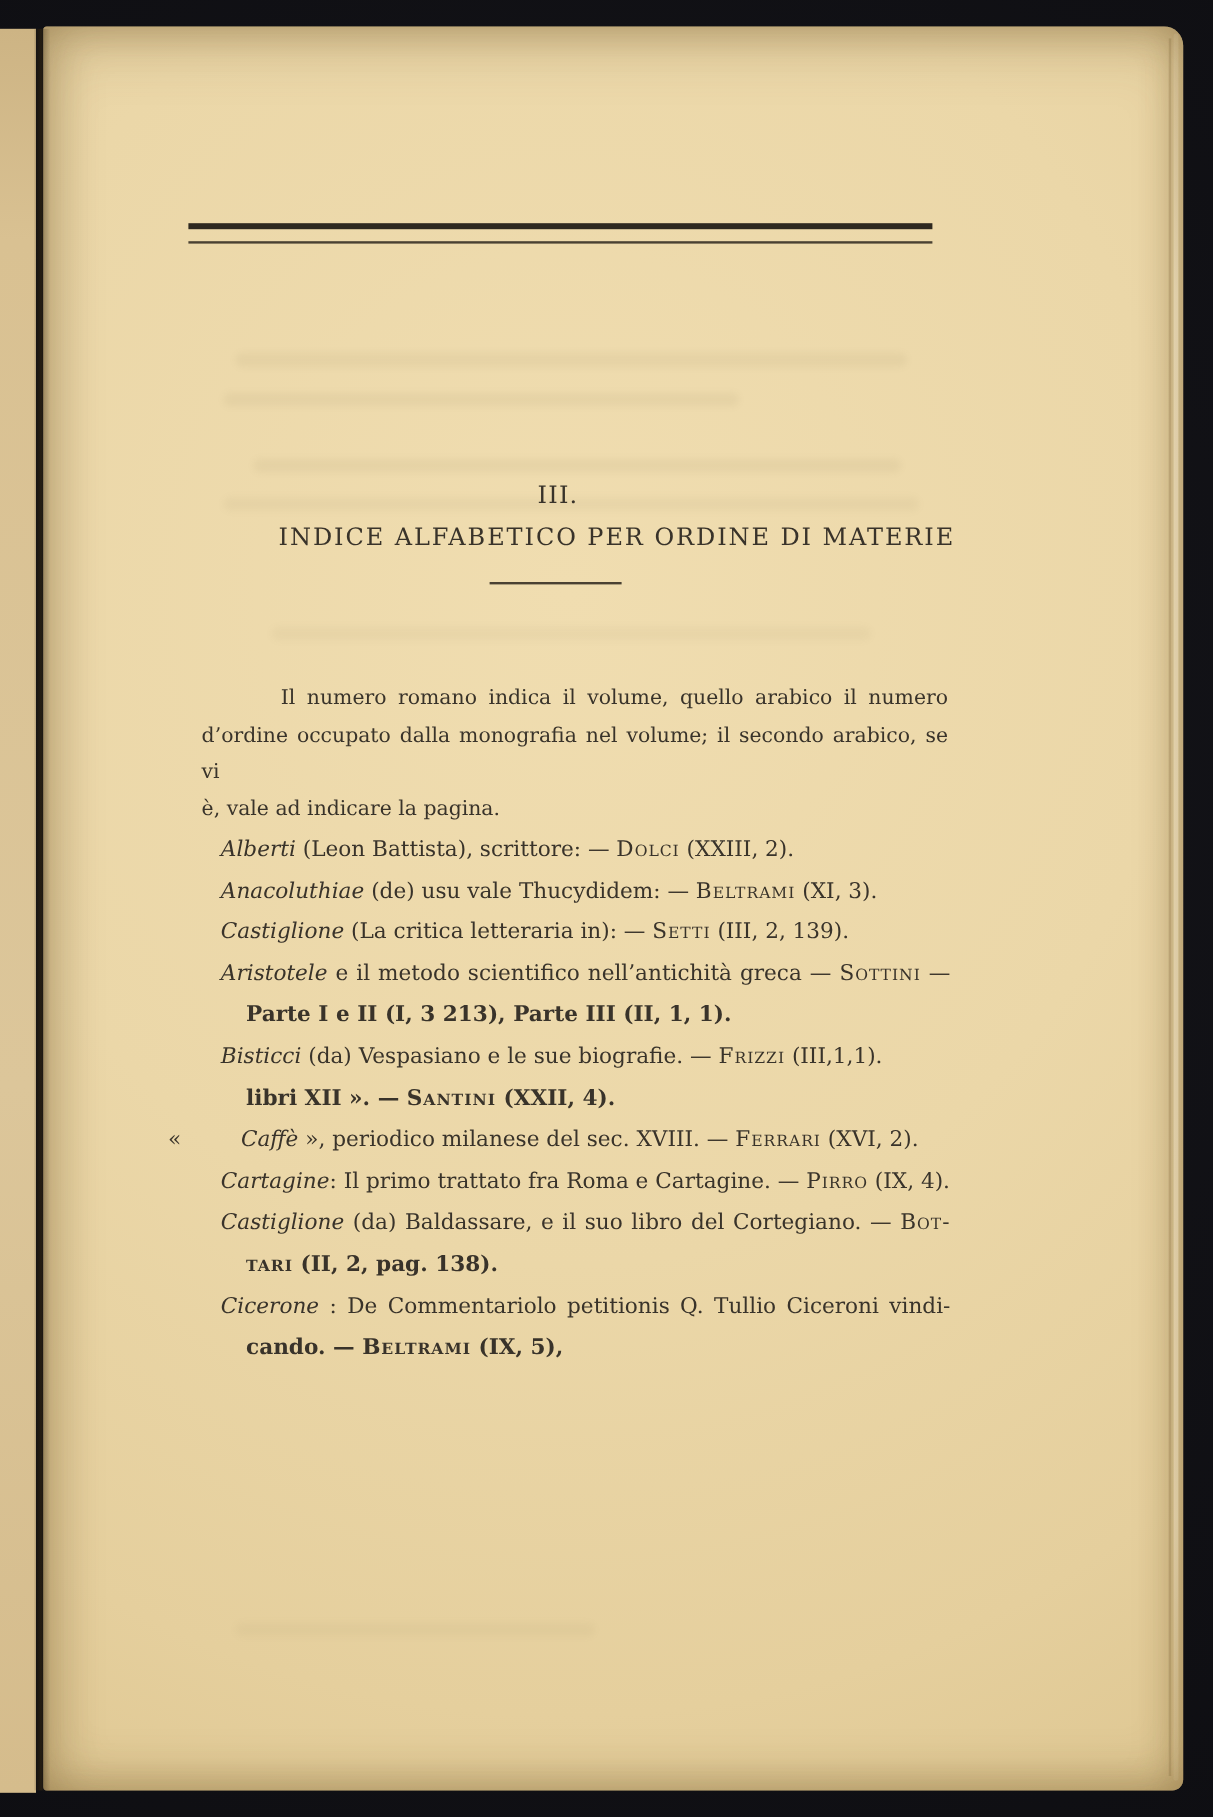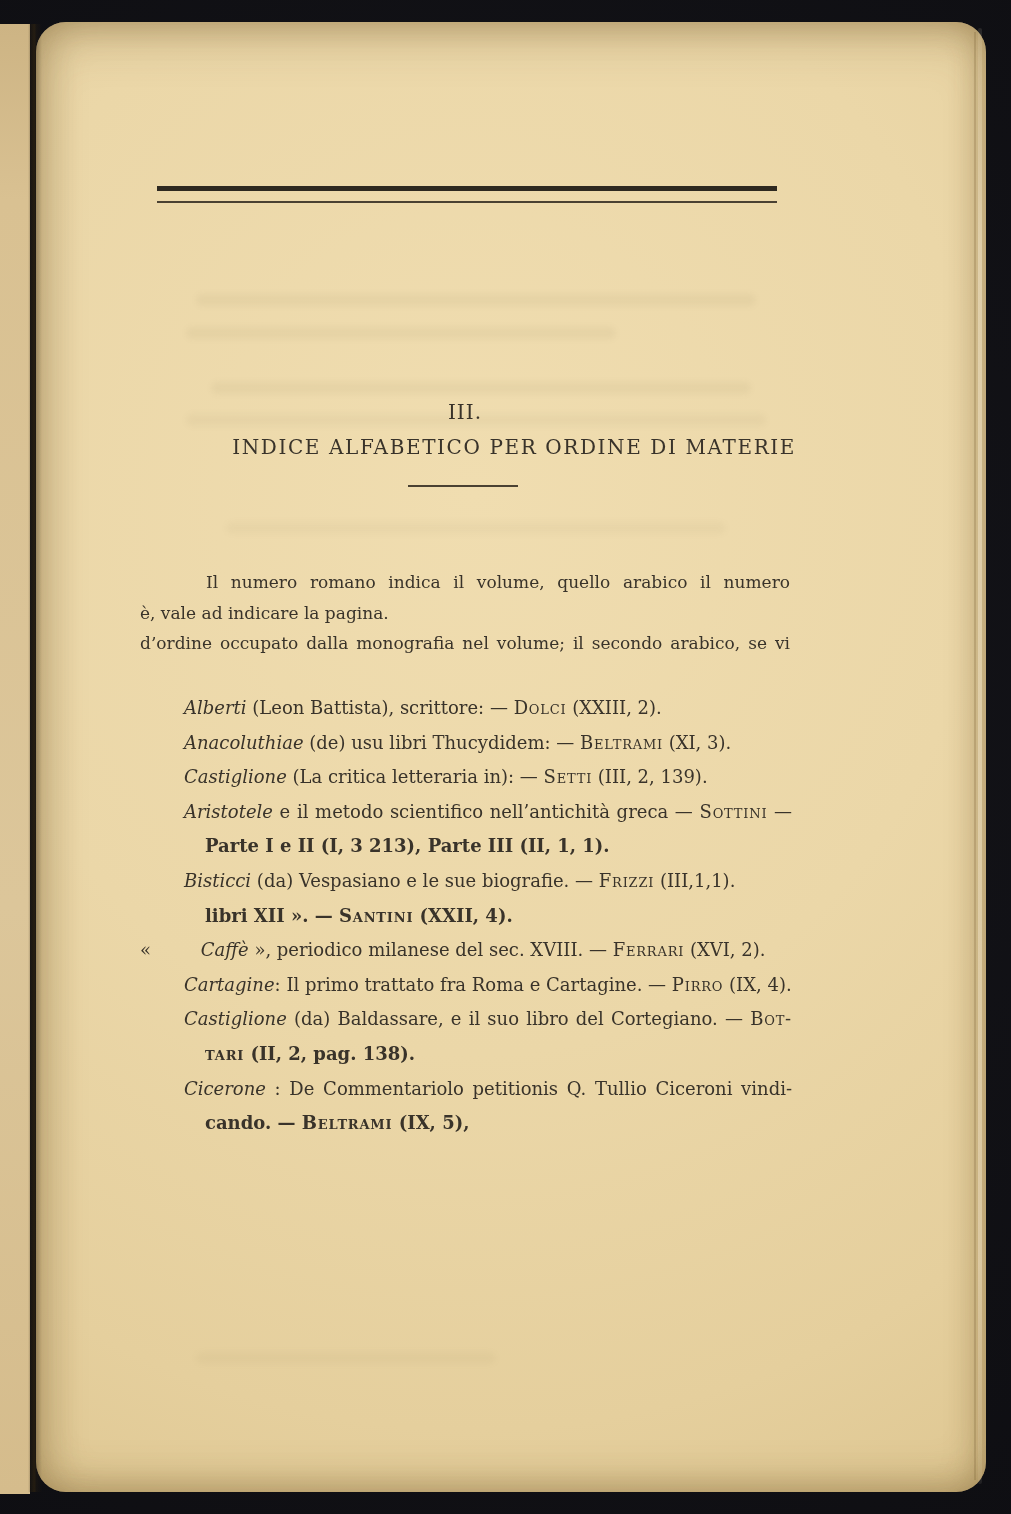--- a/index.html
+++ b/index.html
@@ -41,41 +41,41 @@
   .page-edge {
     position: absolute; top: 6px; right: 4px; width: 4px; height: 1456px;
     background: linear-gradient(180deg, rgba(250,240,215,0.10), rgba(250,240,215,0.45) 15%, rgba(250,240,215,0.40) 85%, rgba(250,240,215,0.08));
     border-radius: 3px;
   }
   .page-edge2 {
     position: absolute; top: 10px; right: 10px; width: 2px; height: 1448px;
     background: rgba(120,95,50,0.25);
   }
 
-  .ink { color: #39332a; border-radius: 30px; }
+  .ink { color: #39332a; }
 
   .rule { position: absolute; background: #3b3325; }
   .rule-thick { left: 121px; top: 164px; width: 620px; height: 5px; background: #2e2920; }
   .rule-thin  { left: 121px; top: 179px; width: 620px; height: 2px; background: #4a4132; }
   .rule-title { left: 372px; top: 463px; width: 110px; height: 2px; background: #4a4132; }
 
   .section-no {
     position: absolute; left: 104px; top: 378px; width: 650px;
     text-align: center; font-size: 20px; letter-spacing: 1px;
   }
   .heading {
     position: absolute; left: 98px; top: 413px; width: 662px;
     text-align: right; font-size: 20px; letter-spacing: 1.6px;
     white-space: nowrap;
   }
   .intro {
     position: absolute; left: 104px; top: 545px; width: 650px;
     font-size: 17px; line-height: 30.5px;
   }
-  .intro .line { text-align: left; }
+  .intro .line { text-align: left; margin-left: 28px; }
   .intro .line.stretch { text-align: justify; text-align-last: justify; }
   .intro .line.first { text-indent: 66px; }
 
   .index-list {
     position: absolute; left: 104px; top: 669px; width: 652px;
     font-size: 18px; line-height: 34.6px;
   }
   .entry-line { white-space: normal; }
   .entry-line.cont { padding-left: 65px; font-weight: bold; }
   .entry-line.stretch { text-align: justify; text-align-last: justify; }
@@ -116,27 +116,27 @@
   <div class="rule rule-thick"></div>
   <div class="rule rule-thin"></div>
 
   <div class="section-no">III.</div>
   <div class="heading">INDICE ALFABETICO PER ORDINE DI MATERIE</div>
 
   <div class="rule rule-title"></div>
 
   <div class="intro">
     <div class="line first stretch">Il numero romano indica il volume, quello arabico il numero</div>
+    <div class="line stretch">d’ordine occupato dalla monografia nel volume; il secondo arabico, se vi</div>
     <div class="line">è, vale ad indicare la pagina.</div>
-    <div class="line stretch">d’ordine occupato dalla monografia nel volume; il secondo arabico, se vi</div>
   </div>
 
   <div class="index-list">
       <div class="entry-line"><span class="it">Alberti</span><span> (Leon Battista), scrittore: — </span><span class="sc">Dolci</span><span> (XXIII, 2).</span></div>
-      <div class="entry-line"><span class="it">Anacoluthiae</span><span> (de) usu libri Thucydidem: — </span><span class="sc">Beltrami</span><span> (XI, 3).</span></div>
+      <div class="entry-line"><span class="it">Anacoluthiae</span><span> (de) usu vale Thucydidem: — </span><span class="sc">Beltrami</span><span> (XI, 3).</span></div>
       <div class="entry-line"><span class="it">Castiglione</span><span> (La critica letteraria in): — </span><span class="sc">Setti</span><span> (III, 2, 139).</span></div>
       <div class="entry-line stretch"><span class="it">Aristotele</span><span> e il metodo scientifico nell’antichità greca — </span><span class="sc">Sottini</span><span> —</span></div>
       <div class="entry-line cont"><span>Parte I e II (I, 3 213), Parte III (II, 1, 1).</span></div>
       <div class="entry-line"><span class="it">Bisticci</span><span> (da) Vespasiano e le sue biografie. — </span><span class="sc">Frizzi</span><span> (III,1,1).</span></div>
       <div class="entry-line cont"><span>libri XII ». — </span><span class="sc">Santini</span><span> (XXII, 4).</span></div>
       <div class="entry-line"><span>« </span><span class="it">Caffè</span><span> », periodico milanese del sec. XVIII. — </span><span class="sc">Ferrari</span><span> (XVI, 2).</span></div>
       <div class="entry-line"><span class="it">Cartagine</span><span>: Il primo trattato fra Roma e Cartagine. — </span><span class="sc">Pirro</span><span> (IX, 4).</span></div>
       <div class="entry-line stretch"><span class="it">Castiglione</span><span> (da) Baldassare, e il suo libro del Cortegiano. — </span><span class="sc">Bot-</span></div>
       <div class="entry-line cont"><span class="sc">tari</span><span> (II, 2, pag. 138).</span></div>
       <div class="entry-line stretch"><span class="it">Cicerone</span><span> : De Commentariolo petitionis Q. Tullio Ciceroni vindi-</span></div>

